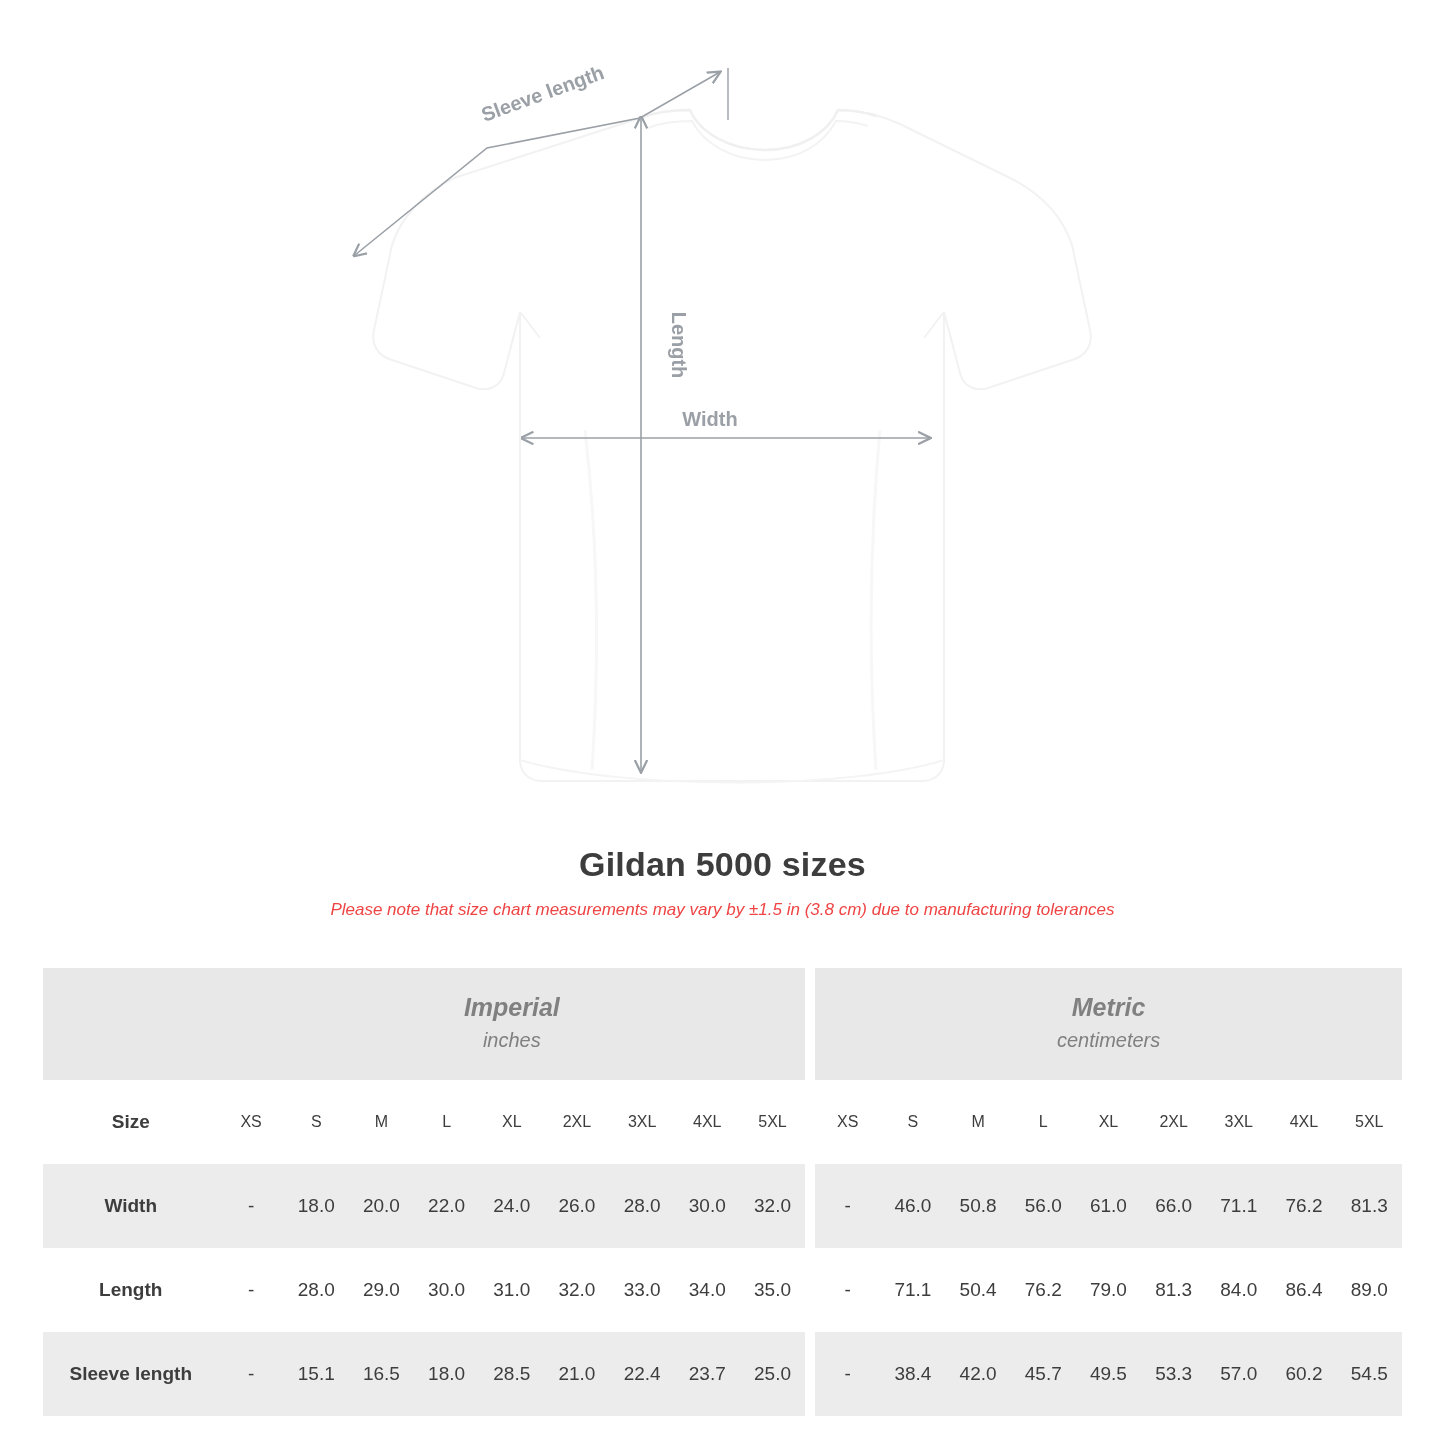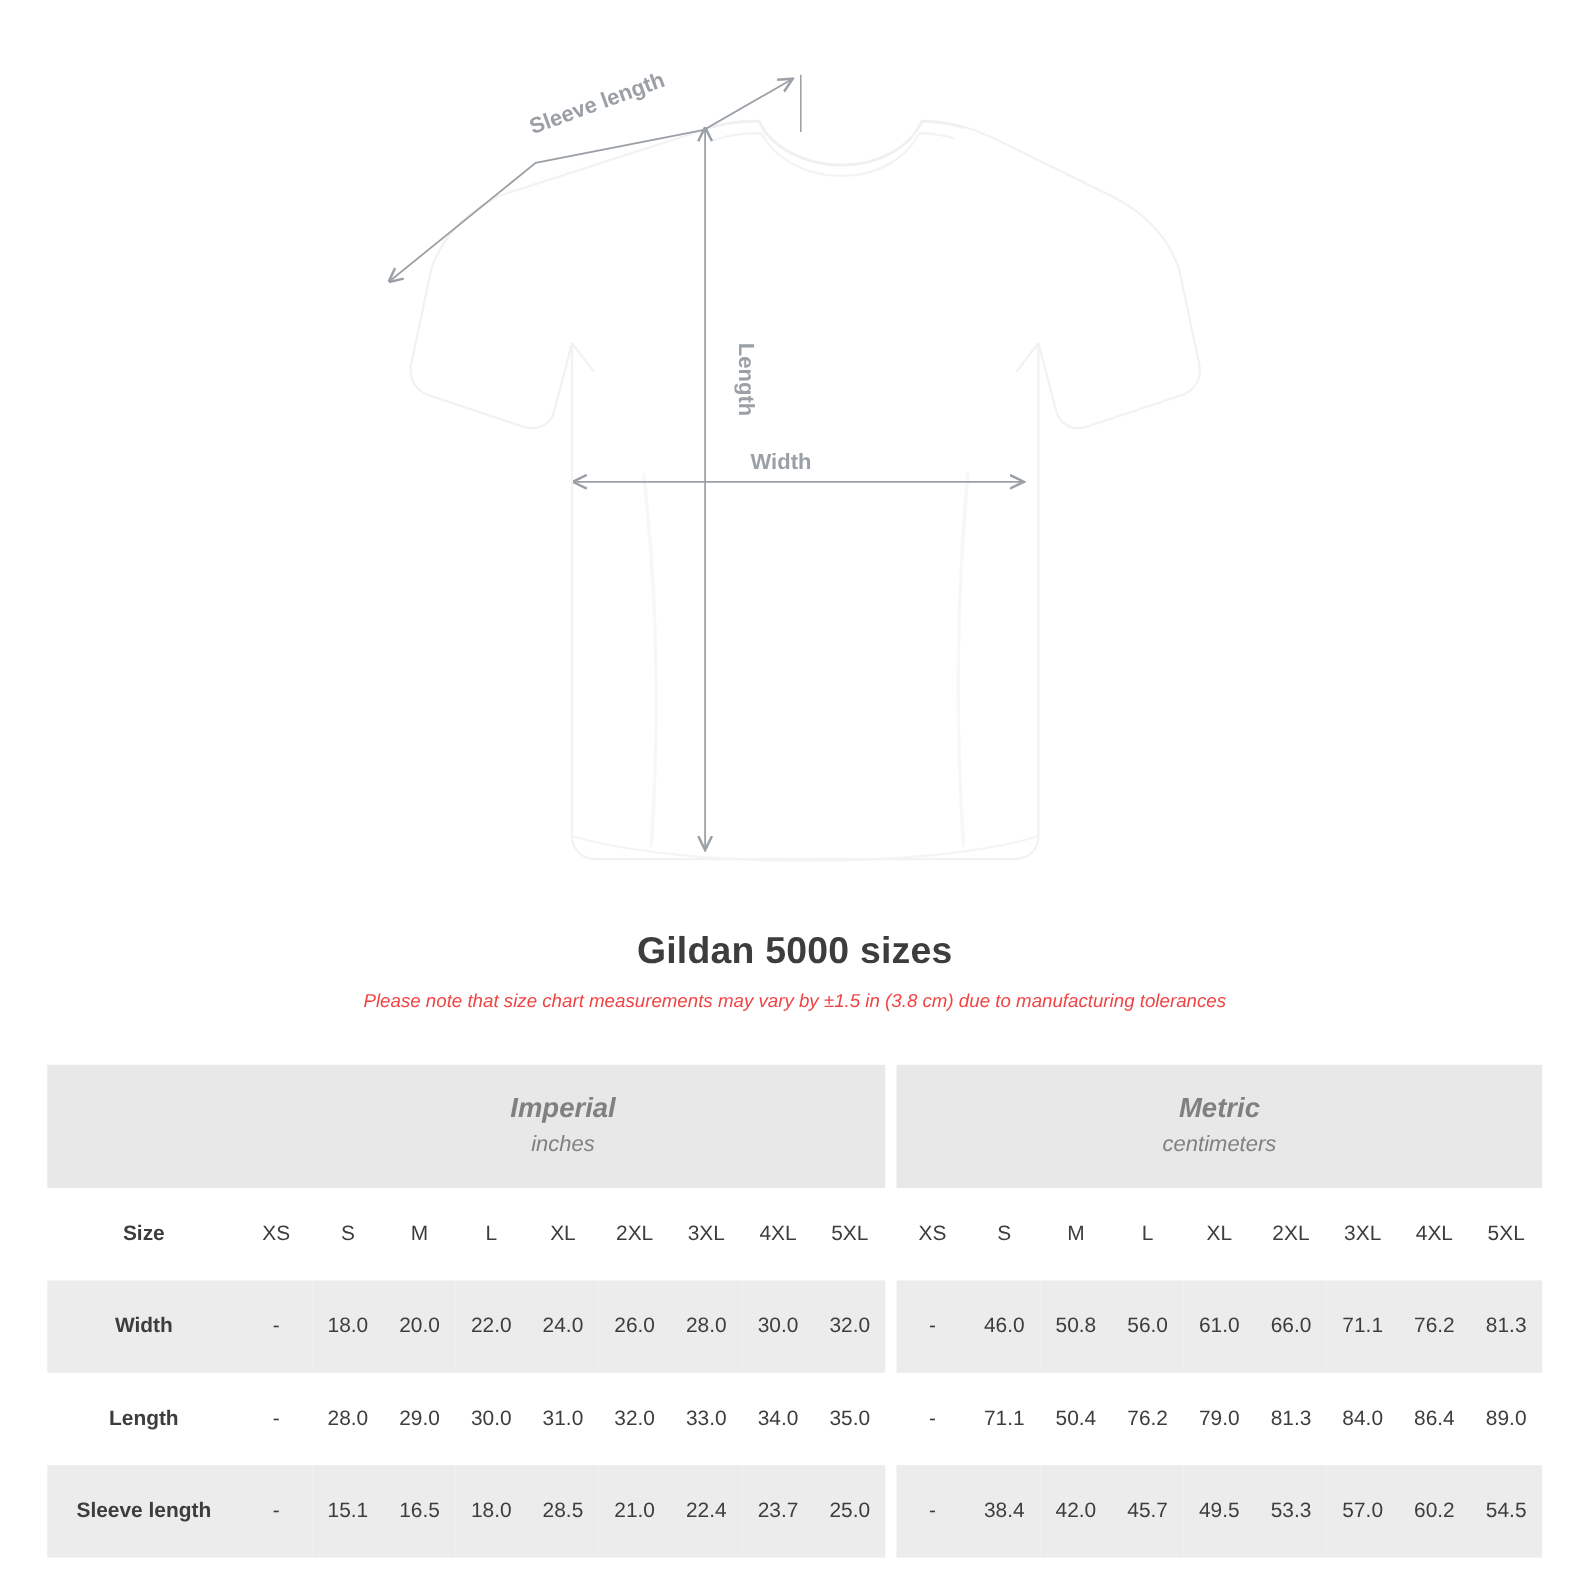--- a/index.html
+++ b/index.html
@@ -87,21 +87,21 @@
     font-style: italic;
     color: #808080;
     line-height: 1.6;
   }
 
   tr.row-size td {
     height: 84px;
     background: #ffffff;
     text-align: center;
     vertical-align: middle;
-    font-size: 19px;
+    font-size: 16px;
     color: #3d3d3d;
   }
   tr.row-size td.rowlabel {
     font-weight: bold;
     font-size: 19px;
   }
   tr.row-shade td {
     background: #ececec;
   }
   tr.row-data td {

